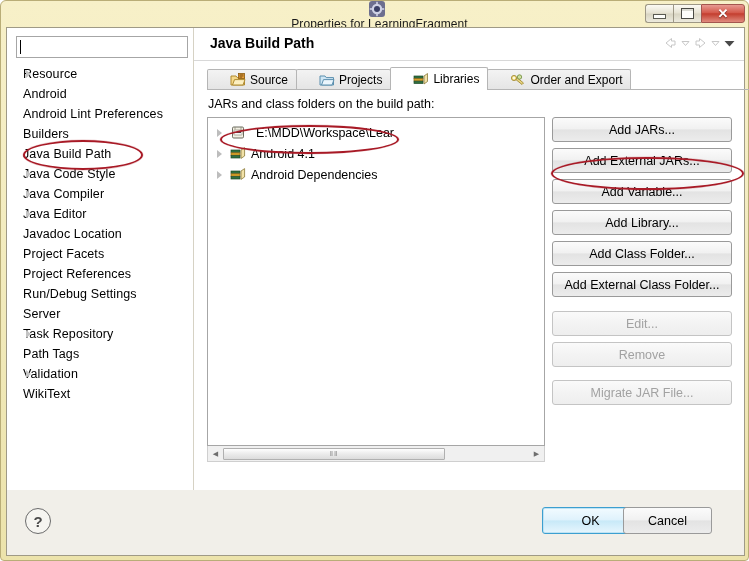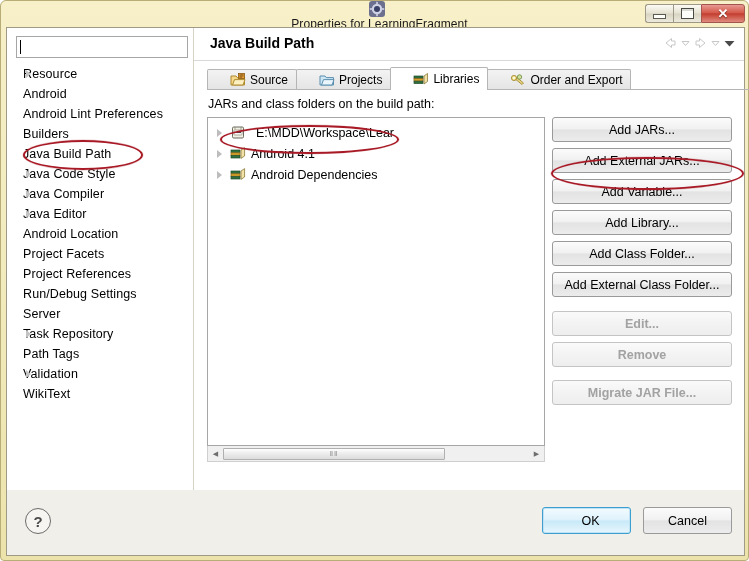--- a/index.html
+++ b/index.html
@@ -347,21 +347,20 @@
     font-family: "Liberation Sans", sans-serif;
     font-size: 12.5px;
     color: #000;
     display: flex; align-items: center; justify-content: center;
     cursor: default;
   }
   .btn.disabled {
     color: #a2a2a2;
     border-color: #c4c4c4;
     background: linear-gradient(to bottom, #fafafa 0%, #f3f3f3 50%, #eeeeee 100%);
-    font-weight: bold;
   }
   .btn.gap-top { margin-top: 14px; }
   .btn.gap-top2 { margin-top: 13px; }
 
   
   .bottombar {
     position: absolute;
     left: 5px; top: 489px;
     width: 739px; height: 66px;
     box-sizing: border-box;
@@ -394,21 +393,21 @@
     cursor: default;
   }
   .dlg-btn.ok {
     left: 535px;
     border: 1px solid #3c9fd0;
     box-shadow: 0 0 0 1px #bfe3f4 inset;
     background: linear-gradient(to bottom, #f2fbff 0%, #dff2fc 47%, #c8e9f8 52%, #e7f6fd 100%);
     padding-left: 8px;
   }
   .dlg-btn.cancel {
-    left: 636px;
+    left: 616px;
     border: 1px solid #9a9a9a;
     background: linear-gradient(to bottom, #fbfbfb 0%, #f1f1f1 47%, #e3e3e3 52%, #ececec 100%);
   }
 </style>
 </head>
 <body>
 
 <div class="window">
 
   <div class="titlebar">
@@ -472,21 +471,21 @@
         </div>
         <div class="tree-item">
           <span class="twisty"></span>
           <span class="tree-label">Java Compiler</span>
         </div>
         <div class="tree-item">
           <span class="twisty"></span>
           <span class="tree-label">Java Editor</span>
         </div>
         <div class="tree-item">
-          <span class="tree-label">Android Location</span>
+          <span class="tree-label">Javadoc Location</span>
         </div>
         <div class="tree-item">
           <span class="tree-label">Project Facets</span>
         </div>
         <div class="tree-item">
           <span class="tree-label">Project References</span>
         </div>
         <div class="tree-item">
           <span class="tree-label">Run/Debug Settings</span>
         </div>

